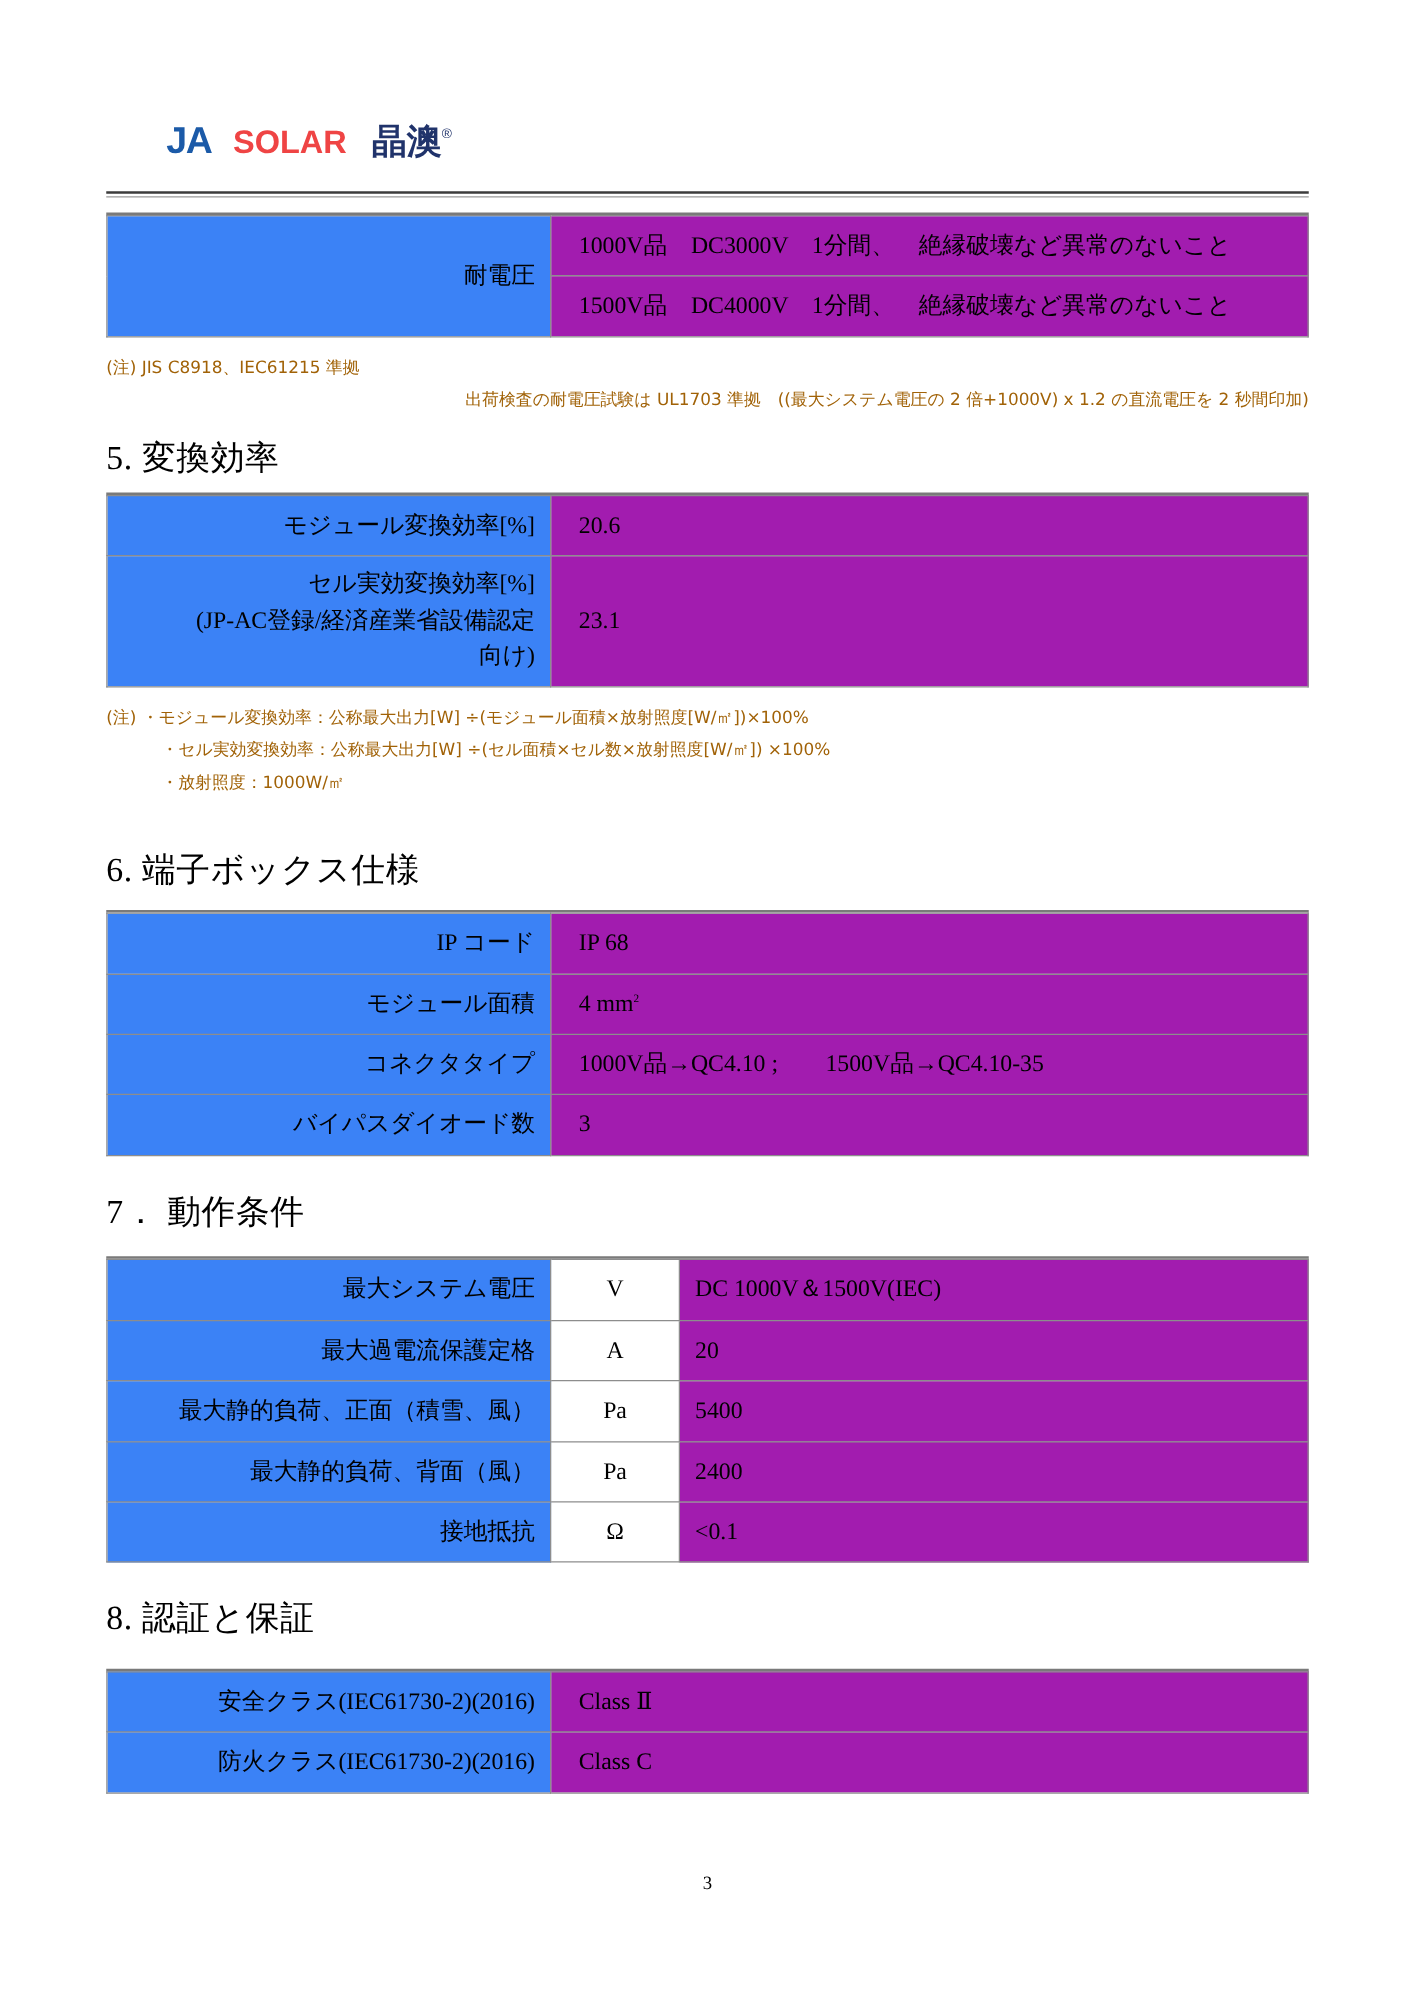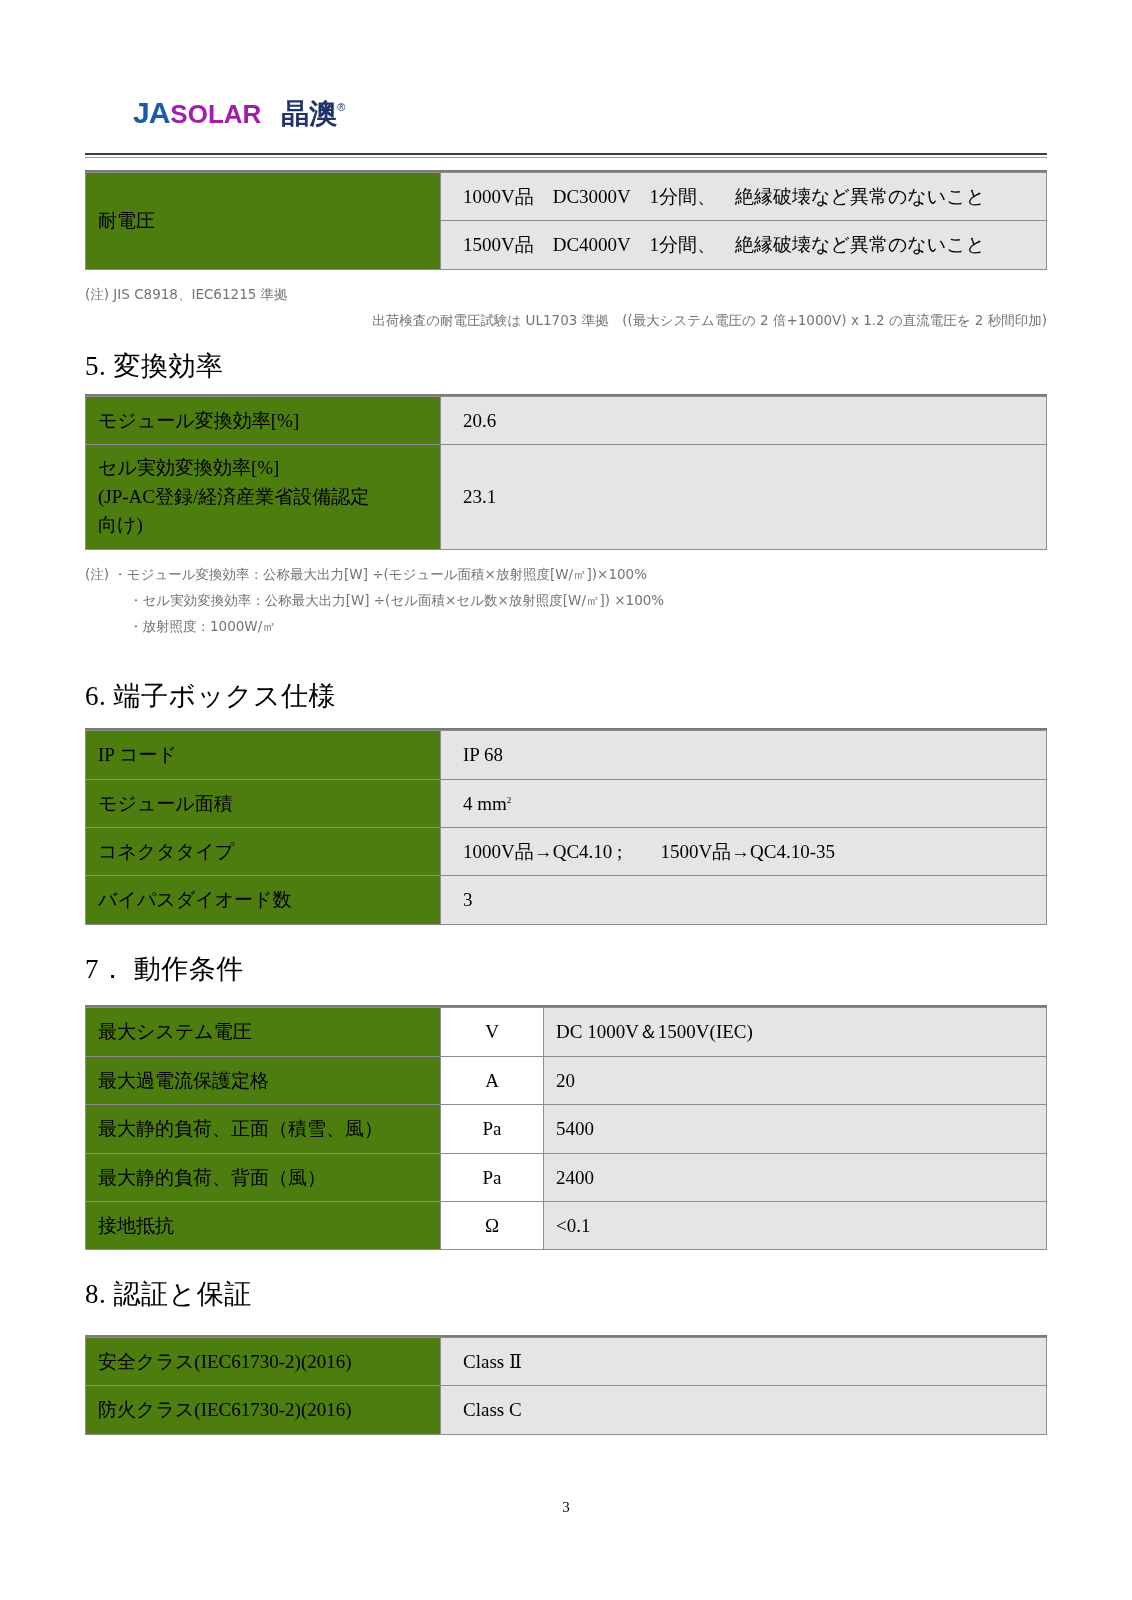--- a/index.html
+++ b/index.html
@@ -37,23 +37,23 @@
   }
   .logo-ja {
     font-size: 30px;
     font-weight: bold;
     color: #1b5aa8;
     letter-spacing: -1px;
   }
   .logo-solar {
     font-size: 26px;
     font-weight: bold;
-    color: #a21caf;
+    color: #ef4444;
     letter-spacing: 0px;
-    margin-left: 1px;
+    margin-left: 17px;
   }
   .logo-cn {
     font-size: 28px;
     font-weight: bold;
     color: #20336b;
     margin-left: 20px;
     font-family: "DejaVu Sans", sans-serif;
   }
   .logo-reg {
     font-size: 11px;
@@ -80,43 +80,44 @@
   }
   table.spec td {
     border: 1px solid #8d8d8d;
     font-size: 19px;
     line-height: 1.55;
     padding: 9px 12px;
     vertical-align: middle;
     font-family: "Liberation Serif", "DejaVu Serif", serif;
   }
   table.spec td.lbl {
-    background: #4d7c0f;
+    background: #3b82f6;
     width: 330px;
+    text-align: right;
   }
   table.spec td.unit {
     background: #ffffff;
     width: 78px;
     text-align: center;
   }
   table.spec td.val {
-    background: #e5e5e5;
+    background: #a21caf;
   }
   .tbl-wrap {
     border-top: 2px solid #7a7a7a;
     width: 962px;
   }
 
   
   .notes {
     margin-top: 11px;
     font-family: "DejaVu Sans", "Liberation Sans", sans-serif;
     font-size: 13.5px;
     line-height: 1.95;
-    color: #737373;
+    color: #a16207;
   }
   .note-line { white-space: nowrap; }
   .note-indent-1 { padding-left: 30px; text-align: right; }
   .note-indent-2 { padding-left: 18px; }
   .sup { font-size: 9px; vertical-align: super; }
 
   
   h2.section {
     font-family: "Liberation Serif", "DejaVu Serif", serif;
     font-weight: normal;

